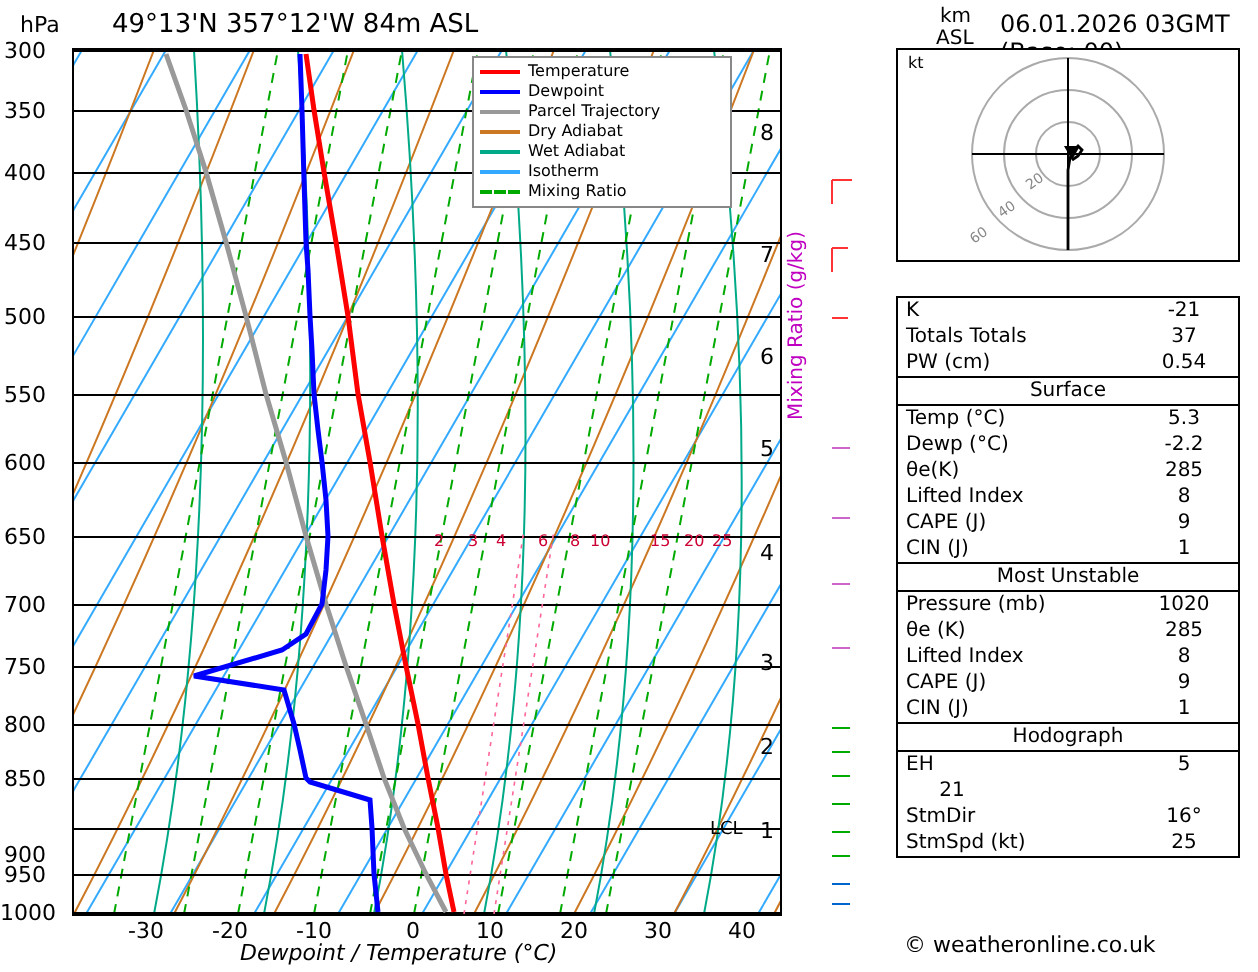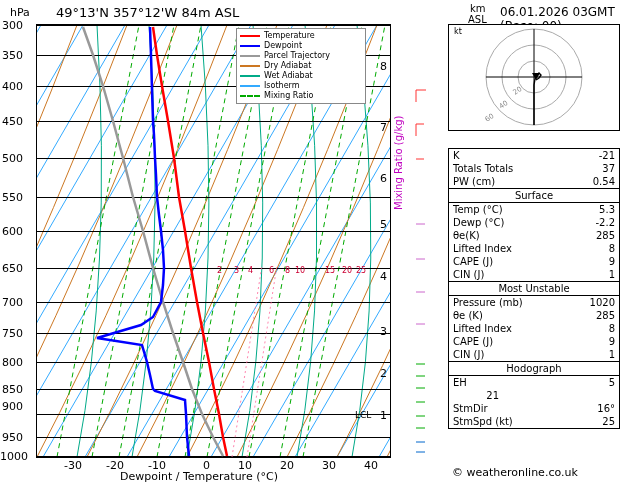--- a/index.html
+++ b/index.html
@@ -12,35 +12,35 @@
   #hdr-km{left:470px;top:3px;font-size:10px;color:#000;}
   #hdr-asl{left:468px;top:14px;font-size:10px;color:#000;}
   #hdr-date{left:500px;top:5px;font-size:12px;color:#000;}
   
   #plot{left:36px;top:24px;width:355px;height:434px;border:1px solid #000;box-sizing:border-box;background:#fff;overflow:hidden;}
   #plot svg{display:block;}
   
   .ylab{font-size:11px;color:#000;text-align:left;width:30px;}
   .xlab{font-size:11px;color:#000;text-align:right;width:40px;}
   .kmlab{font-size:11px;color:#000;}
-  #xaxis-title{left:120px;top:470px;font-size:11px;color:#000;}
+  #xaxis-title{left:120px;top:470px;font-size:11px;color:#000;font-style:italic;}
   
   #legend{left:236px;top:28px;width:130px;background:#fff;border:1px solid #888;padding:2px 3px;box-sizing:border-box;}
   .lgrow{height:10px;line-height:10px;font-size:8px;color:#000;white-space:nowrap;}
   .lgline{display:inline-block;width:20px;height:0;border-top-width:2px;border-top-style:solid;vertical-align:middle;margin-right:4px;}
   
   #mixlab{left:393px;top:210px;font-size:10px;color:#c000c0;transform:rotate(-90deg);transform-origin:left top;white-space:nowrap;}
   
   #hodo{left:448px;top:24px;width:172px;height:107px;border:1px solid #000;box-sizing:border-box;background:#fff;}
   #hodo-kt{left:454px;top:27px;font-size:8px;color:#000;}
   
   #tbl{left:448px;top:148px;width:172px;border:1px solid #000;box-sizing:border-box;background:#fff;}
   .trow{display:flex;font-size:10px;line-height:13px;padding:0 4px;box-sizing:border-box;}
   .trow .k{flex:1 1 auto;white-space:nowrap;}
-  .trow .v{flex:0 0 46px;text-align:right;white-space:nowrap;}
+  .trow .v{flex:0 0 46px;text-align:center;white-space:nowrap;}
   .thead{font-size:10px;line-height:13px;text-align:center;border-top:1px solid #000;border-bottom:1px solid #000;}
   #credit{left:452px;top:466px;font-size:11px;color:#000;}
 </style>
 </head>
 <body>
 
 <div class="root">
 
   <div class="abs" id="hdr-hpa">hPa</div>
   <div class="abs" id="hdr-title">49°13'N 357°12'W 84m ASL</div>
@@ -161,21 +161,21 @@
   <div class="abs ylab" style="left:2px;top:80px;">400</div>
   <div class="abs ylab" style="left:2px;top:115px;">450</div>
   <div class="abs ylab" style="left:2px;top:152px;">500</div>
   <div class="abs ylab" style="left:2px;top:191px;">550</div>
   <div class="abs ylab" style="left:2px;top:225px;">600</div>
   <div class="abs ylab" style="left:2px;top:262px;">650</div>
   <div class="abs ylab" style="left:2px;top:296px;">700</div>
   <div class="abs ylab" style="left:2px;top:327px;">750</div>
   <div class="abs ylab" style="left:2px;top:356px;">800</div>
   <div class="abs ylab" style="left:2px;top:383px;">850</div>
-  <div class="abs ylab" style="left:2px;top:400px;">900</div>
+  <div class="abs ylab" style="left:2px;top:421px;">900</div>
   <div class="abs ylab" style="left:2px;top:431px;">950</div>
   <div class="abs ylab" style="left:0px;top:450px;">1000</div>
 
   <div class="abs xlab" style="left:42px;top:459px;">-30</div>
   <div class="abs xlab" style="left:84px;top:459px;">-20</div>
   <div class="abs xlab" style="left:126px;top:459px;">-10</div>
   <div class="abs xlab" style="left:170px;top:459px;">0</div>
   <div class="abs xlab" style="left:212px;top:459px;">10</div>
   <div class="abs xlab" style="left:254px;top:459px;">20</div>
   <div class="abs xlab" style="left:296px;top:459px;">30</div>

